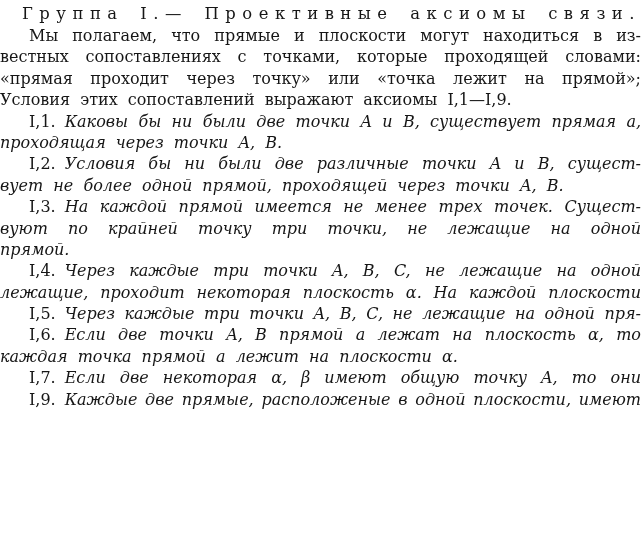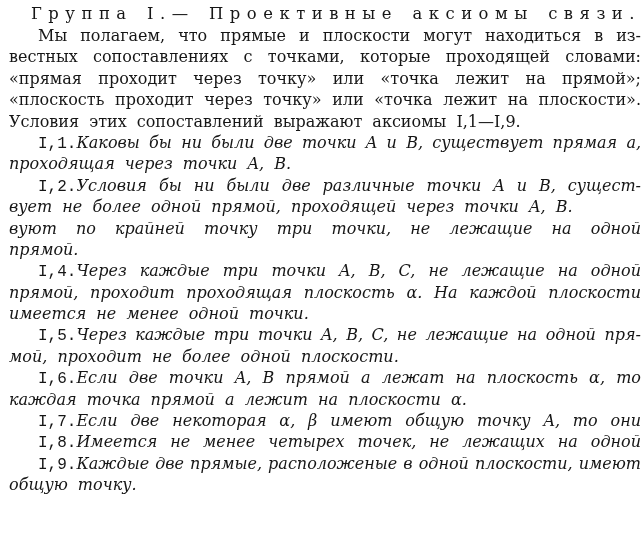--- a/index.html
+++ b/index.html
@@ -11,40 +11,40 @@
     width: 644px;
     height: 560px;
     overflow: hidden;
     font-family: "DejaVu Serif", serif;
     color: #161616;
   }
   .page {
     box-sizing: border-box;
     width: 644px;
     height: 476px;
-    padding: 3px 3px 0 9px;
+    padding: 3px 3px 0 0;
     background: #ffffff;
   }
   .line {
     font-size: 16px;
     line-height: 21.4px;
     height: 21.4px;
     overflow: hidden;
     text-align: justify;
     text-align-last: justify;
   }
   .line.indent { text-indent: 29px; }
   .line.last {
     text-align-last: left;
     word-spacing: 5px;
   }
   .line.italic { font-style: italic; }
   .line .prefix {
     font-style: normal;
-    font-family: Liberation Mono, monospace;
+    margin-right: 9px;
   }
   .heading {
     font-size: 16.4px;
     line-height: 22px;
     height: 22px;
     letter-spacing: 6.5px;
     text-indent: 22px;
     text-align: justify;
     text-align-last: justify;
     overflow: hidden;
@@ -53,33 +53,29 @@
 </style>
 </head>
 <body>
 
 <div class="page">
   <div class="heading">Группа I.— Проективные аксиомы связи.</div>
   <div id="text-lines">
       <div class="line indent"><span>Мы полагаем, что прямые и плоскости могут находиться в из-</span></div>
       <div class="line"><span>вестных сопоставлениях с точками, которые проходящей словами:</span></div>
       <div class="line"><span>«прямая проходит через точку» или «точка лежит на прямой»;</span></div>
-      <div class="line"><span>«плоскость проходит через точку» или «точка лежит на плоскости».</span></div>
       <div class="line last"><span>Условия этих сопоставлений выражают аксиомы I,1—I,9.</span></div>
       <div class="line indent italic"><span class="prefix">I,1.</span><span>Каковы бы ни были две точки A и B, существует прямая a,</span></div>
       <div class="line last italic"><span>проходящая через точки A, B.</span></div>
       <div class="line indent italic"><span class="prefix">I,2.</span><span>Условия бы ни были две различные точки A и B, сущест-</span></div>
       <div class="line last italic"><span>вует не более одной прямой, проходящей через точки A, B.</span></div>
+      <div class="line indent italic"><span class="prefix">I,3.</span><span>На каждой прямой имеется не менее трех точек. Сущест-</span></div>
       <div class="line italic"><span>вуют по крайней точку три точки, не лежащие на одной</span></div>
       <div class="line last italic"><span>прямой.</span></div>
       <div class="line indent italic"><span class="prefix">I,4.</span><span>Через каждые три точки A, B, C, не лежащие на одной</span></div>
-      <div class="line italic"><span>прямой, проходит проходящая плоскость α. На каждой плоскости</span></div>
-      <div class="line last italic"><span>имеется не менее одной точки.</span></div>
+      <div class="line italic"><span>лежащие, проходит некоторая плоскость α. На каждой плоскости</span></div>
       <div class="line indent italic"><span class="prefix">I,5.</span><span>Через каждые три точки A, B, C, не лежащие на одной пря-</span></div>
-      <div class="line last italic"><span>мой, проходит не более одной плоскости.</span></div>
       <div class="line indent italic"><span class="prefix">I,6.</span><span>Если две точки A, B прямой a лежат на плоскость α, то</span></div>
       <div class="line last italic"><span>каждая точка прямой a лежит на плоскости α.</span></div>
       <div class="line indent italic"><span class="prefix">I,7.</span><span>Если две некоторая α, β имеют общую точку A, то они</span></div>
-      <div class="line indent italic"><span class="prefix">I,8.</span><span>Имеется не менее четырех точек, не лежащих на одной</span></div>
       <div class="line indent italic"><span class="prefix">I,9.</span><span>Каждые две прямые, расположеные в одной плоскости, имеют</span></div>
-      <div class="line last italic"><span>общую точку.</span></div>
     </div>
 </div>
 
 </body></html>

